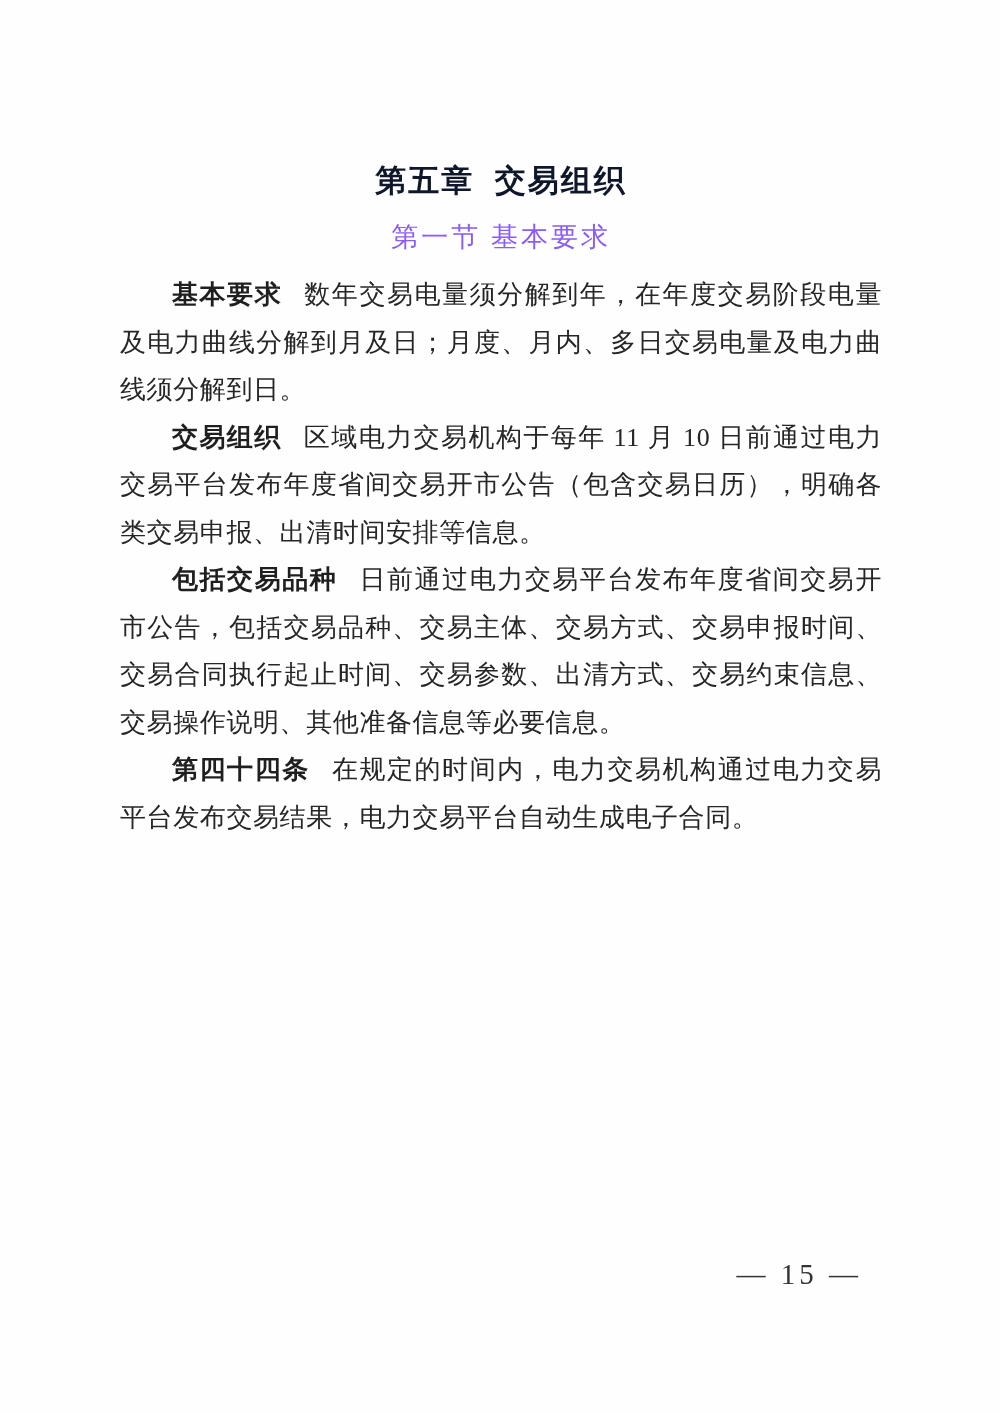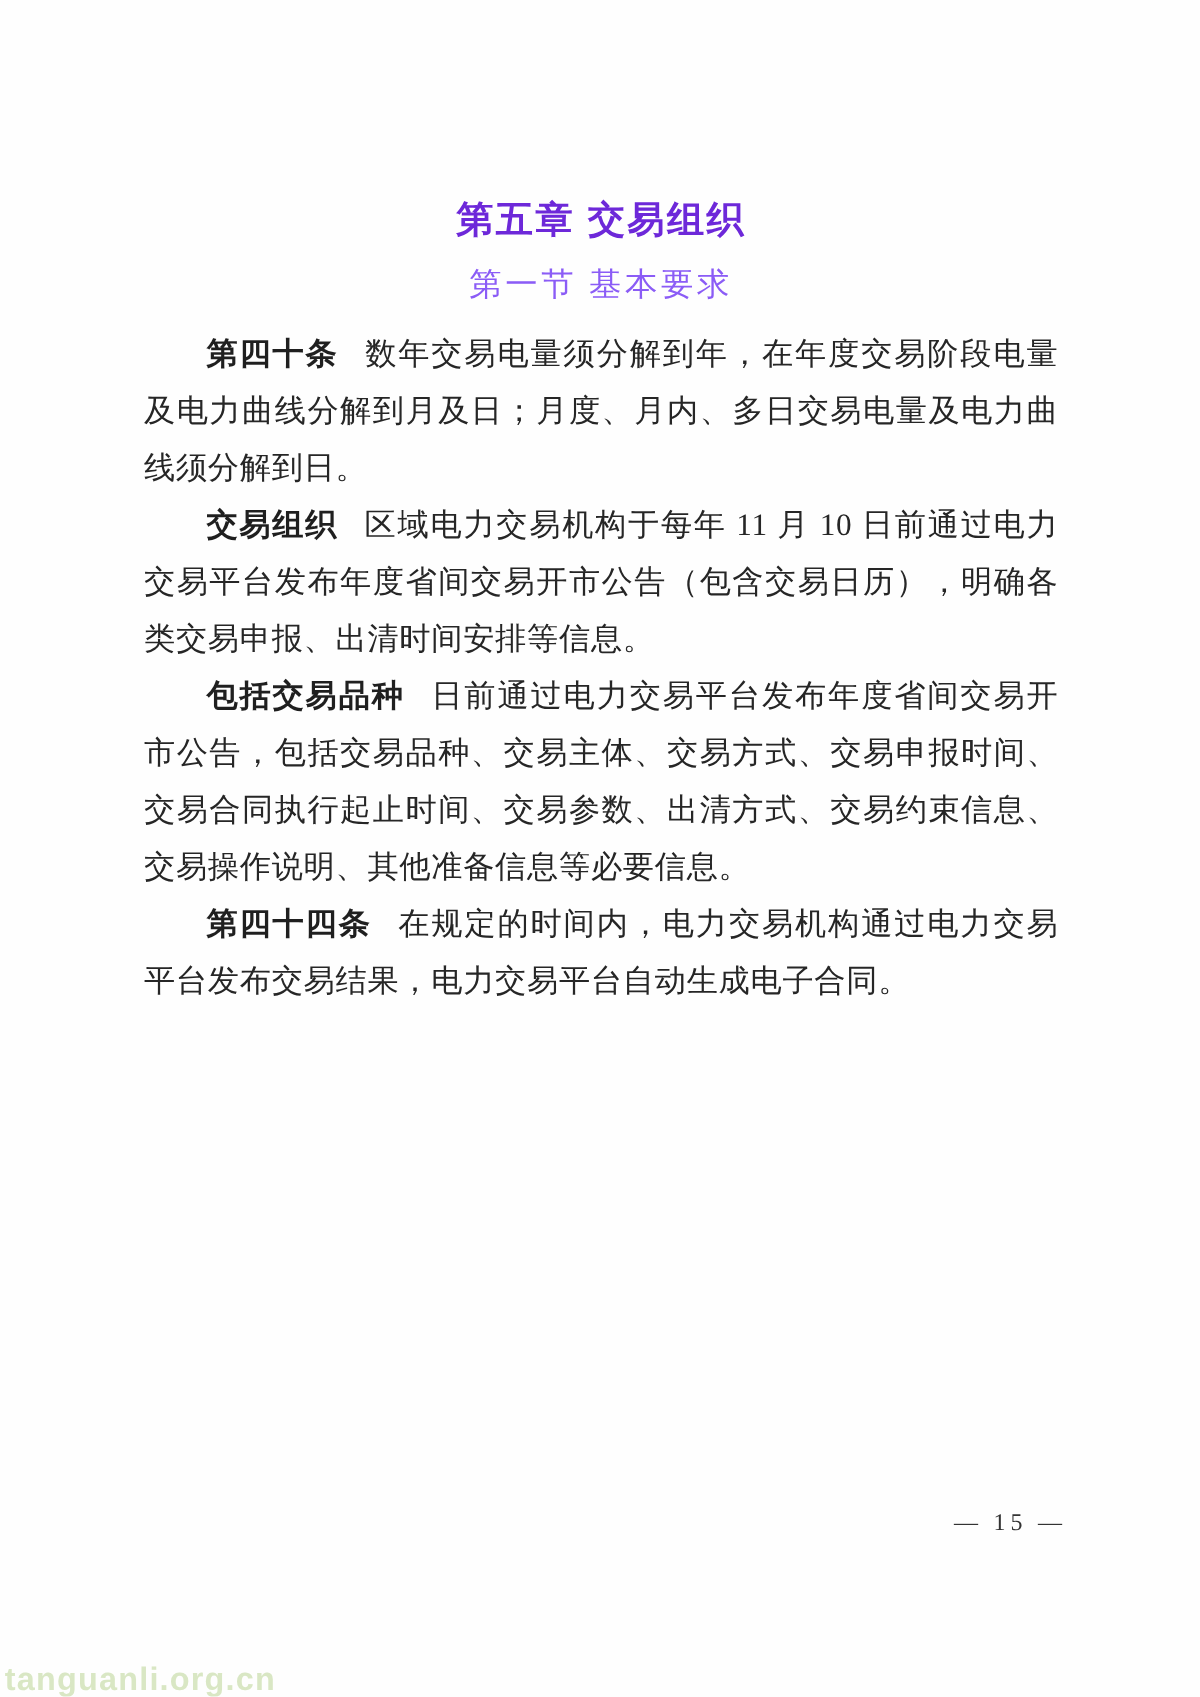--- a/index.html
+++ b/index.html
@@ -18,26 +18,26 @@
   }
   .content {
     position: absolute;
     top: 163px;
     left: 120px;
     right: 118px;
   }
   .chapter-title {
     margin: 0 0 16px 0;
     text-align: center;
-    font-family: Liberation Sans, sans-serif;
+    font-family: Liberation Mono, monospace;
     font-weight: bold;
     font-size: 31px;
     line-height: 40px;
     letter-spacing: 2px;
-    color: #6d28d9;
+    color: #0f172a;
   }
   .section-title {
     margin: 0 0 16px 0;
     text-align: center;
     font-family: "Liberation Serif", serif;
     font-weight: normal;
     font-size: 27px;
     line-height: 36px;
     letter-spacing: 3px;
     color: #8b5cf6;
@@ -53,24 +53,24 @@
     margin: 0;
     text-indent: 2em;
   }
   .para .lead {
     font-weight: bold;
     margin-right: 0.85em;
     color: #1f1f1f;
   }
   .page-number {
     position: absolute;
-    right: 111px;
+    right: 138px;
     top: 1258px;
     font-family: "Liberation Serif", serif;
-    font-size: 20px;
+    font-size: 29px;
     letter-spacing: 4px;
     color: #333333;
   }
   .watermark-bottom {
     position: absolute;
     left: 4px;
     top: 1384px;
     font-family: "Liberation Sans", sans-serif;
     font-size: 27px;
     font-weight: bold;
@@ -86,30 +86,29 @@
 <div class="page">
 
   <div class="content">
 
     <h1 class="chapter-title">第五章 交易组织</h1>
 
     <h2 class="section-title">第一节 基本要求</h2>
 
     <div class="body-text">
 
-      <p class="para"><span class="lead">第四十条</span><span>数年交易电量须分解到年，在年度交易阶段电量及电力曲线分解到月及日；月度、月内、多日交易电量及电力曲线须分解到日。</span></p>
+      <p class="para"><span class="lead">基本要求</span><span>数年交易电量须分解到年，在年度交易阶段电量及电力曲线分解到月及日；月度、月内、多日交易电量及电力曲线须分解到日。</span></p>
 
       <p class="para"><span class="lead">交易组织</span><span>区域电力交易机构于每年 11 月 10 日前通过电力交易平台发布年度省间交易开市公告（包含交易日历），明确各类交易申报、出清时间安排等信息。</span></p>
 
 
       <p class="para"><span class="lead">包括交易品种</span><span>日前通过电力交易平台发布年度省间交易开市公告，包括交易品种、交易主体、交易方式、交易申报时间、交易合同执行起止时间、交易参数、出清方式、交易约束信息、交易操作说明、其他准备信息等必要信息。</span></p>
 
 
       <p class="para"><span class="lead">第四十四条</span><span>在规定的时间内，电力交易机构通过电力交易平台发布交易结果，电力交易平台自动生成电子合同。</span></p>
 
     </div>
   </div>
 
   <div class="page-number">— 15 —</div>
 
-  <div class="watermark-bottom">tanguanli.org.cn</div>
 
 </div>
 
 </body></html>

